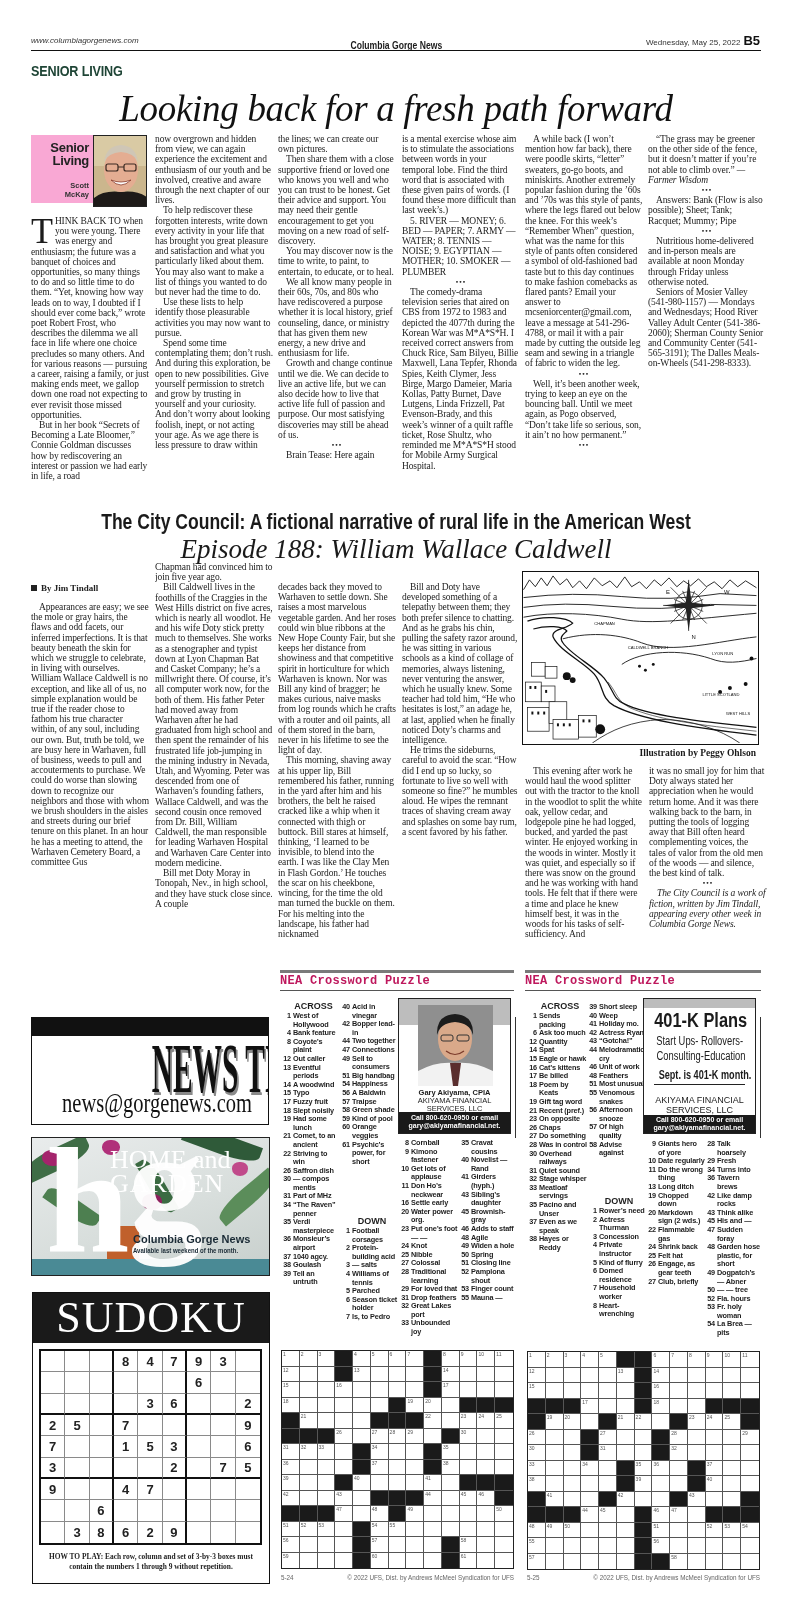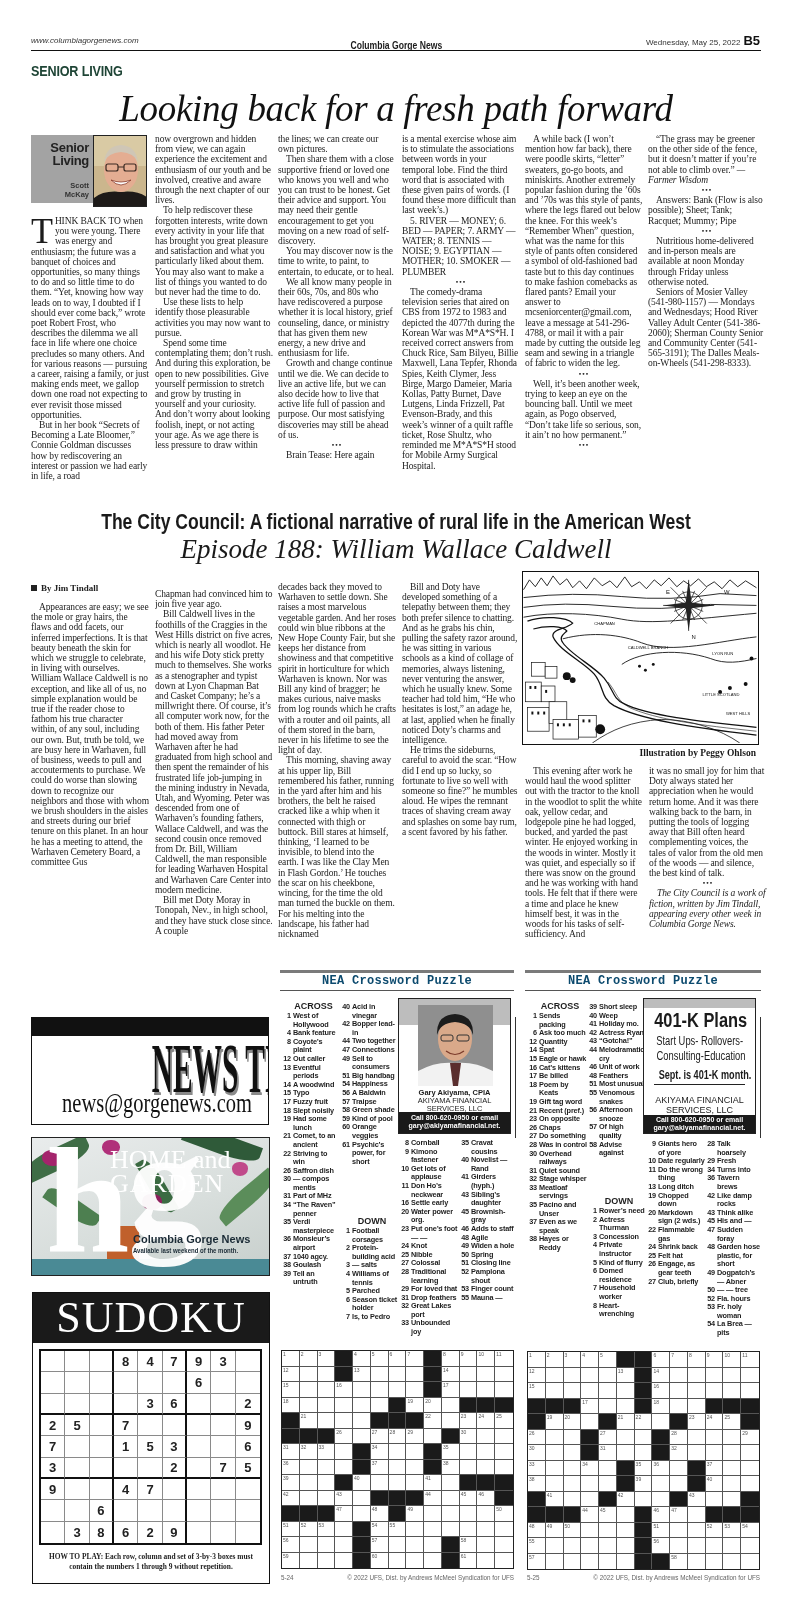--- a/index.html
+++ b/index.html
@@ -12,21 +12,21 @@
   .site { left: 31px; top: 36px; font: italic 8px "Liberation Sans", sans-serif; color: #333; }
   .paper { left: 0; width: 792px; top: 35px; text-align: center; }
   .paper span { display: inline-block; font: bold 10px "Liberation Sans", sans-serif; transform: scaleX(.86); }
   .dateline { right: 32px; top: 33px; font: 8px "Liberation Sans", sans-serif; color: #333; white-space: nowrap; }
   .dateline .pg { font: bold 13px "Liberation Sans", sans-serif; color: #111; margin-left: 3px; }
   .section { left: 31px; top: 62px; font: bold 15px "Liberation Sans", sans-serif; color: var(--green, #1f4536); transform: scaleX(.84); transform-origin: left; letter-spacing: -.2px; }
   .title1 { left: 0; width: 792px; top: 88px; text-align: center; font: italic 37px/42px "Liberation Serif", serif; color: #111; letter-spacing: -.3px; }
 
   
   .slbox { left: 31px; top: 135px; width: 116px; height: 72px; }
-  .sl-gray { position: absolute; left: 0; top: 0; width: 62px; height: 68px; background: #a3a3a3; }
+  .sl-gray { position: absolute; left: 0; top: 0; width: 62px; height: 68px; background: #f9a8d4; }
   .sl-lbl { position: absolute; right: 4px; font: bold 13px/13px "Liberation Sans", sans-serif; text-align: right; color: #222; letter-spacing: -.3px; }
   .sl-auth { position: absolute; right: 4px; font: bold 7.5px/9px "Liberation Sans", sans-serif; text-align: right; color: #333; }
   .sl-photo { position: absolute; left: 62px; top: 0; width: 54px; height: 72px; border: 1px solid #222; overflow: hidden; }
 
   
   .col { position: absolute; width: 118px; overflow: hidden; font-family: "Liberation Serif", serif; font-size: 9.5px; line-height: 10.2px; color: #1c1c1c; letter-spacing: -0.12px; }
   .col p { text-indent: 8px; }
   .col p.cont { text-indent: 0; }
   .col p.sep { text-indent: 0; text-align: center; font-weight: bold; font-size: 7px; letter-spacing: 1px; }
   .col p.dropcap { text-indent: 0; }
@@ -36,21 +36,21 @@
   .head2 { left: 0; width: 792px; top: 509px; text-align: center; }
   .head2 span { display: inline-block; font: bold 22.5px/26px "Liberation Sans", sans-serif; transform: scaleX(.78); white-space: nowrap; color: #1a1a1a; }
   .episode { left: 0; width: 792px; top: 534px; text-align: center; font: italic 27px/30px "Liberation Serif", serif; color: #1a1a1a; }
   .byline { left: 31px; top: 583px; font: bold 9px "Liberation Serif", serif; color: #222; }
   .byline .sq { display: inline-block; width: 6px; height: 6px; background: #222; margin-right: 4px; vertical-align: 0; }
 
   .illus { left: 522px; top: 571px; width: 237px; height: 174px; border: 1.5px solid #111; overflow: hidden; background: #fff; }
   .caption { right: 36px; top: 748px; font: bold 9.5px "Liberation Serif", serif; color: #1a1a1a; }
 
   
-  .xhead { position: absolute; text-align: center; font: bold 12px "Liberation Mono", monospace; letter-spacing: .3px; color: #0c4a6e; }
+  .xhead { position: absolute; font: bold 12px "Liberation Mono", monospace; letter-spacing: .3px; color: #be185d; }
   .xrule-top { position: absolute; height: 2.5px; background: #7a7a7a; }
   .xrule-bot { position: absolute; height: 1px; background: #555; }
 
   .clues { position: absolute; font-family: "Liberation Sans", sans-serif; font-weight: bold; font-size: 7.3px; line-height: 8.6px; color: #1e1e1e; letter-spacing: -0.15px; overflow: hidden; }
   .clues .hd { font-size: 9px; line-height: 11px; text-align: center; padding-left: 6px; letter-spacing: 0; }
   .clue { display: flex; }
   .clue .cn { width: 12px; flex: none; text-align: right; padding-right: 2px; }
   .clue .ct { flex: 1; }
 
   .xgrid { position: absolute; display: grid; grid-template-columns: repeat(13, 1fr); grid-template-rows: repeat(14, 1fr); border: 1.6px solid #222; background: #fff; }
@@ -165,21 +165,21 @@
     <p>Seniors of Mosier Valley (541-980-1157) — Mondays and Wednesdays; Hood River Valley Adult Center (541-386-2060); Sherman County Senior and Community Center (541-565-3191); The Dalles Meals-on-Wheels (541-298-8333).</p>
   </div>
 
 <div class="abs head2"><span>The City Council: A fictional narrative of rural life in the American West</span></div>
 <div class="abs episode">Episode 188: William Wallace Caldwell</div>
 <div class="abs byline"><span class="sq"></span><span>By Jim Tindall</span></div>
 
 <div class="col" style="left:31px;top:602px;height:358px">
     <p>Appearances are easy; we see the mole or gray hairs, the flaws and odd facets, our inferred imperfections. It is that beauty beneath the skin for which we struggle to celebrate, in living with ourselves. William Wallace Caldwell is no exception, and like all of us, no simple explanation would be true if the reader chose to fathom his true character within, of any soul, including our own. But, truth be told, we are busy here in Warhaven, full of business, weeds to pull and accouterments to purchase. We could do worse than slowing down to recognize our neighbors and those with whom we brush shoulders in the aisles and streets during our brief tenure on this planet. In an hour he has a meeting to attend, the Warhaven Cemetery Board, a committee Gus</p>
   </div>
-<div class="col" style="left:155px;top:589px;height:378px">
+<div class="col" style="left:155px;top:562px;height:378px">
     <p class="cont">Chapman had convinced him to join five year ago.</p>
     <p>Bill Caldwell lives in the foothills of the Craggies in the West Hills district on five acres, which is nearly all woodlot. He and his wife Doty stick pretty much to themselves. She works as a stenographer and typist down at Lyon Chapman Bat and Casket Company; he’s a millwright there. Of course, it’s all computer work now, for the both of them. His father Peter had moved away from Warhaven after he had graduated from high school and then spent the remainder of his frustrated life job-jumping in the mining industry in Nevada, Utah, and Wyoming. Peter was descended from one of Warhaven’s founding fathers, Wallace Caldwell, and was the second cousin once removed from Dr. Bill, William Caldwell, the man responsible for leading Warhaven Hospital and Warhaven Care Center into modern medicine.</p>
     <p>Bill met Doty Moray in Tonopah, Nev., in high school, and they have stuck close since. A couple</p>
   </div>
 <div class="col" style="left:278px;top:582px;height:378px">
     <p class="cont">decades back they moved to Warhaven to settle down. She raises a most marvelous vegetable garden. And her roses could win blue ribbons at the New Hope County Fair, but she keeps her distance from showiness and that competitive spirit in horticulture for which Warhaven is known. Nor was Bill any kind of bragger; he makes curious, naive masks from log rounds which he crafts with a router and oil paints, all of them stored in the barn, never in his lifetime to see the light of day.</p>
     <p>This morning, shaving away at his upper lip, Bill remembered his father, running in the yard after him and his brothers, the belt he raised cracked like a whip when it connected with thigh or buttock. Bill stares at himself, thinking, ‘I learned to be invisible, to blend into the earth. I was like the Clay Men in Flash Gordon.’ He touches the scar on his cheekbone, wincing, for the time the old man turned the buckle on them. For his melting into the landscape, his father had nicknamed</p>
   </div>
 <div class="col" style="left:402px;top:582px;height:378px">
     <p>Bill and Doty have developed something of a telepathy between them; they both prefer silence to chatting. And as he grabs his chin, pulling the safety razor around, he was sitting in various schools as a kind of collage of memories, always listening, never venturing the answer, which he usually knew. Some teacher had told him, “He who hesitates is lost,” an adage he, at last, applied when he finally noticed Doty’s charms and intelligence.</p>

